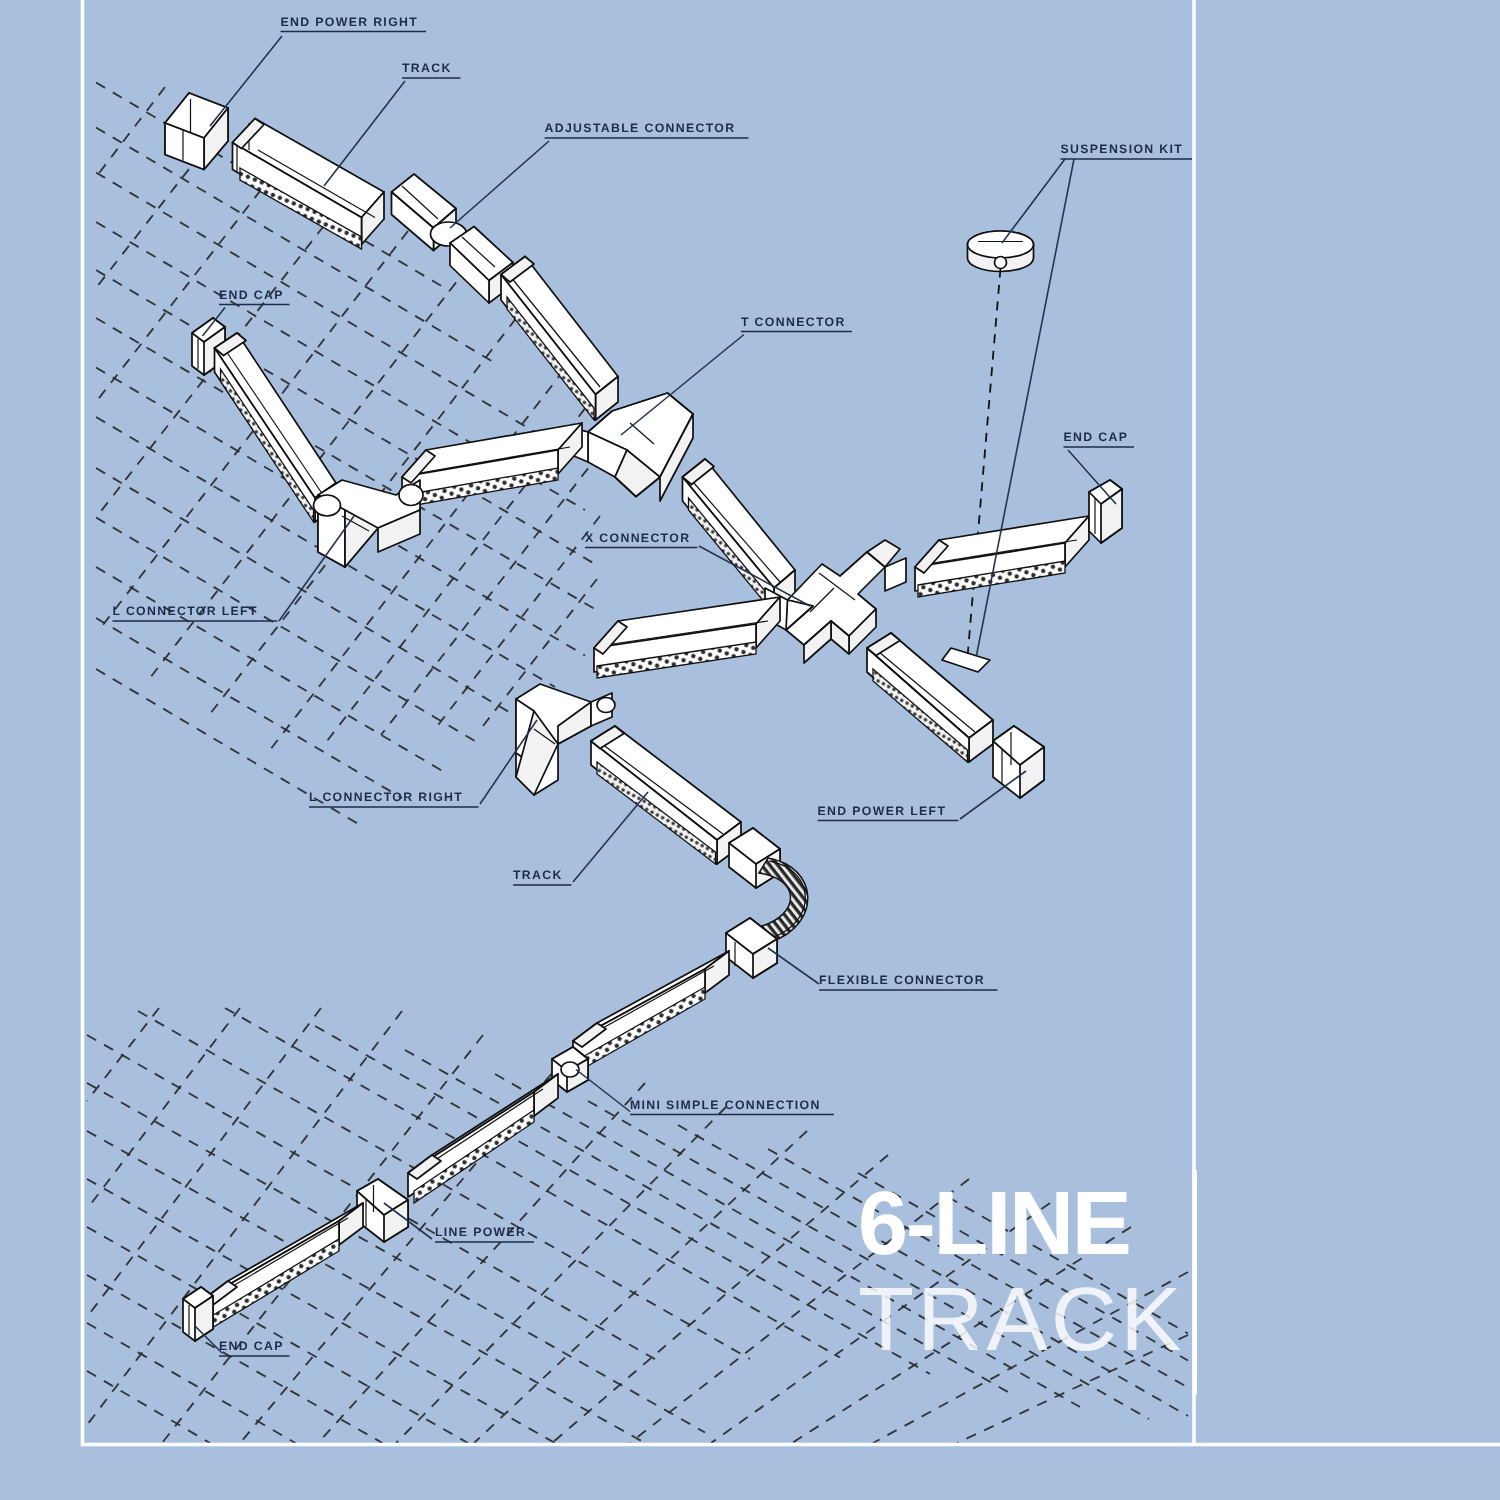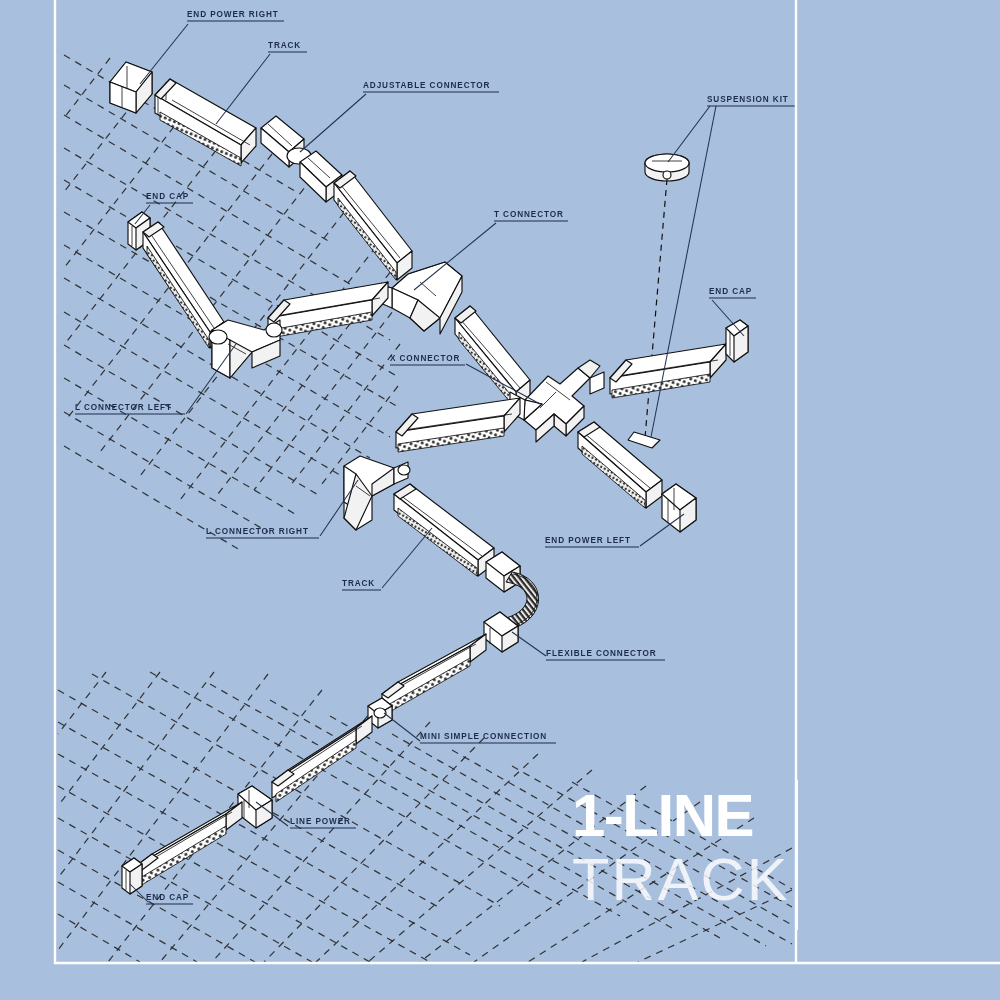--- a/index.html
+++ b/index.html
@@ -522,18 +522,18 @@
     </g>
 
     <g>
       <path class="frame" d="M55 0 L55 963 L1000 963"></path>
       <path class="frame" d="M796 0 L796 963"></path>
     </g>
 
   </svg>
 
   <div id="title-block">
-    <div class="title-main">1-LINE</div>
+    <div class="title-main">6-LINE</div>
     <div class="title-sub">TRACK</div>
   </div>
   <div id="title-divider"></div>
 
 </div>
 
 </body></html>

